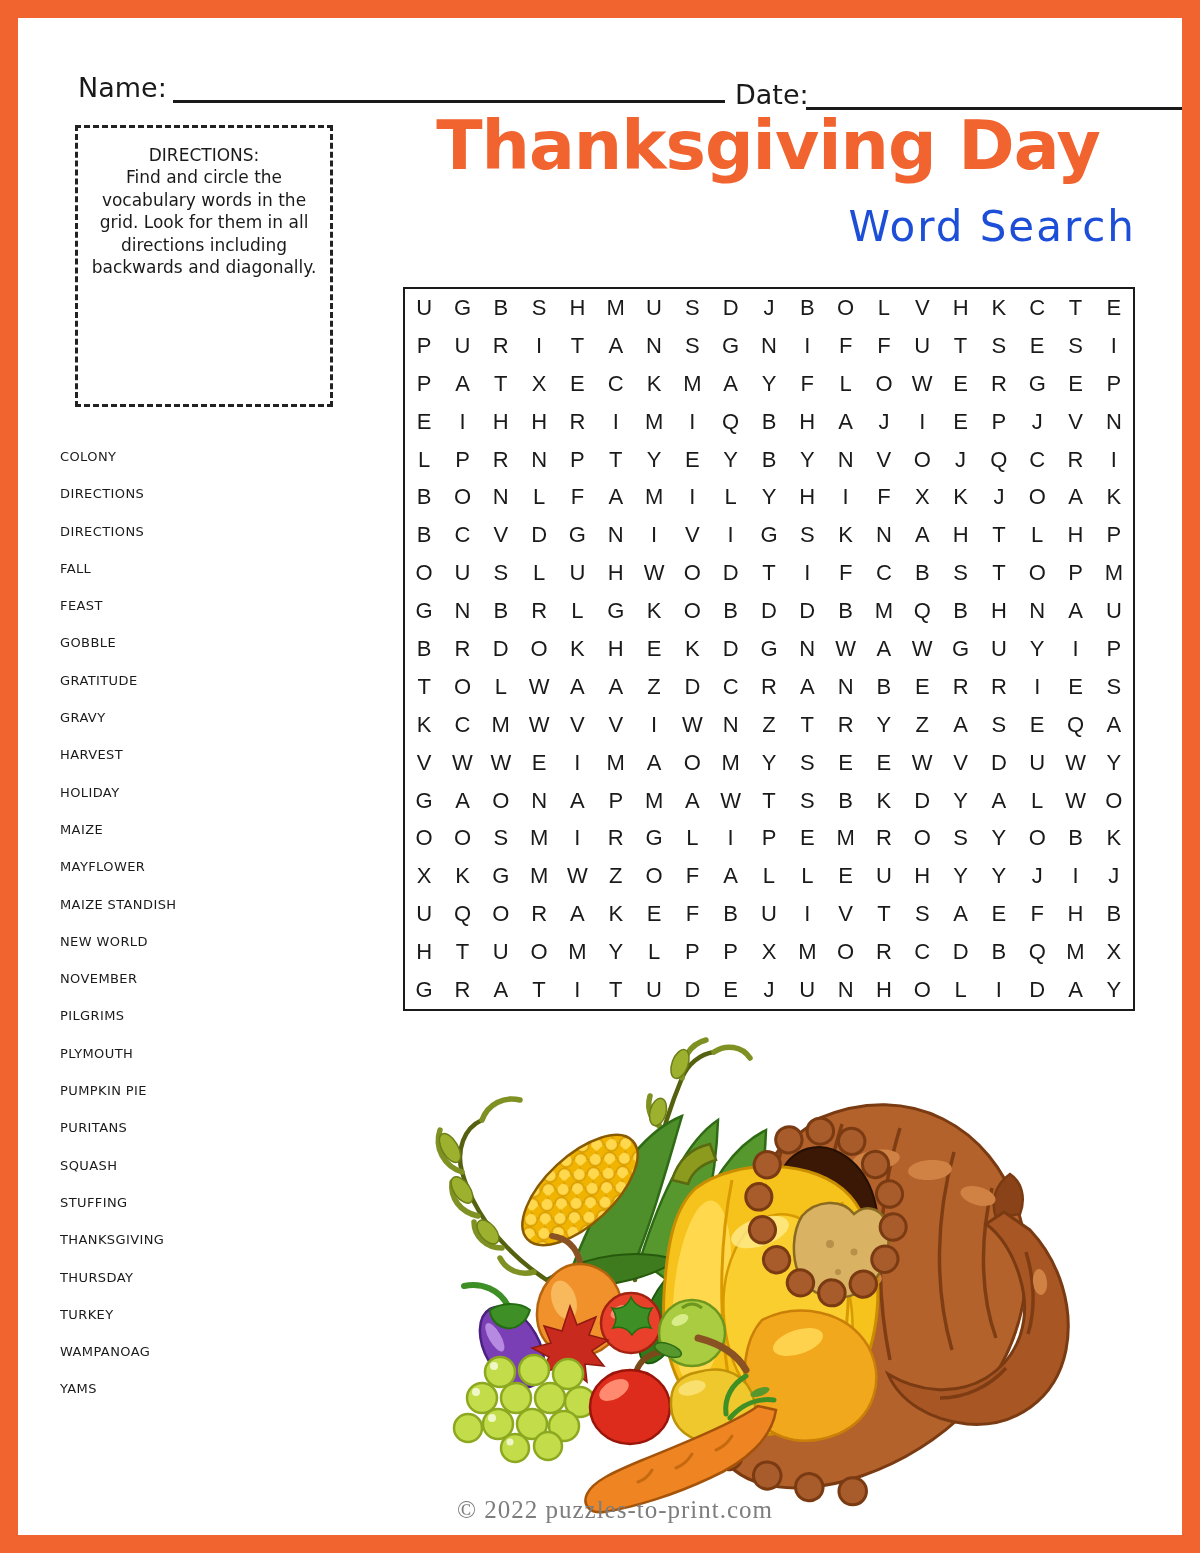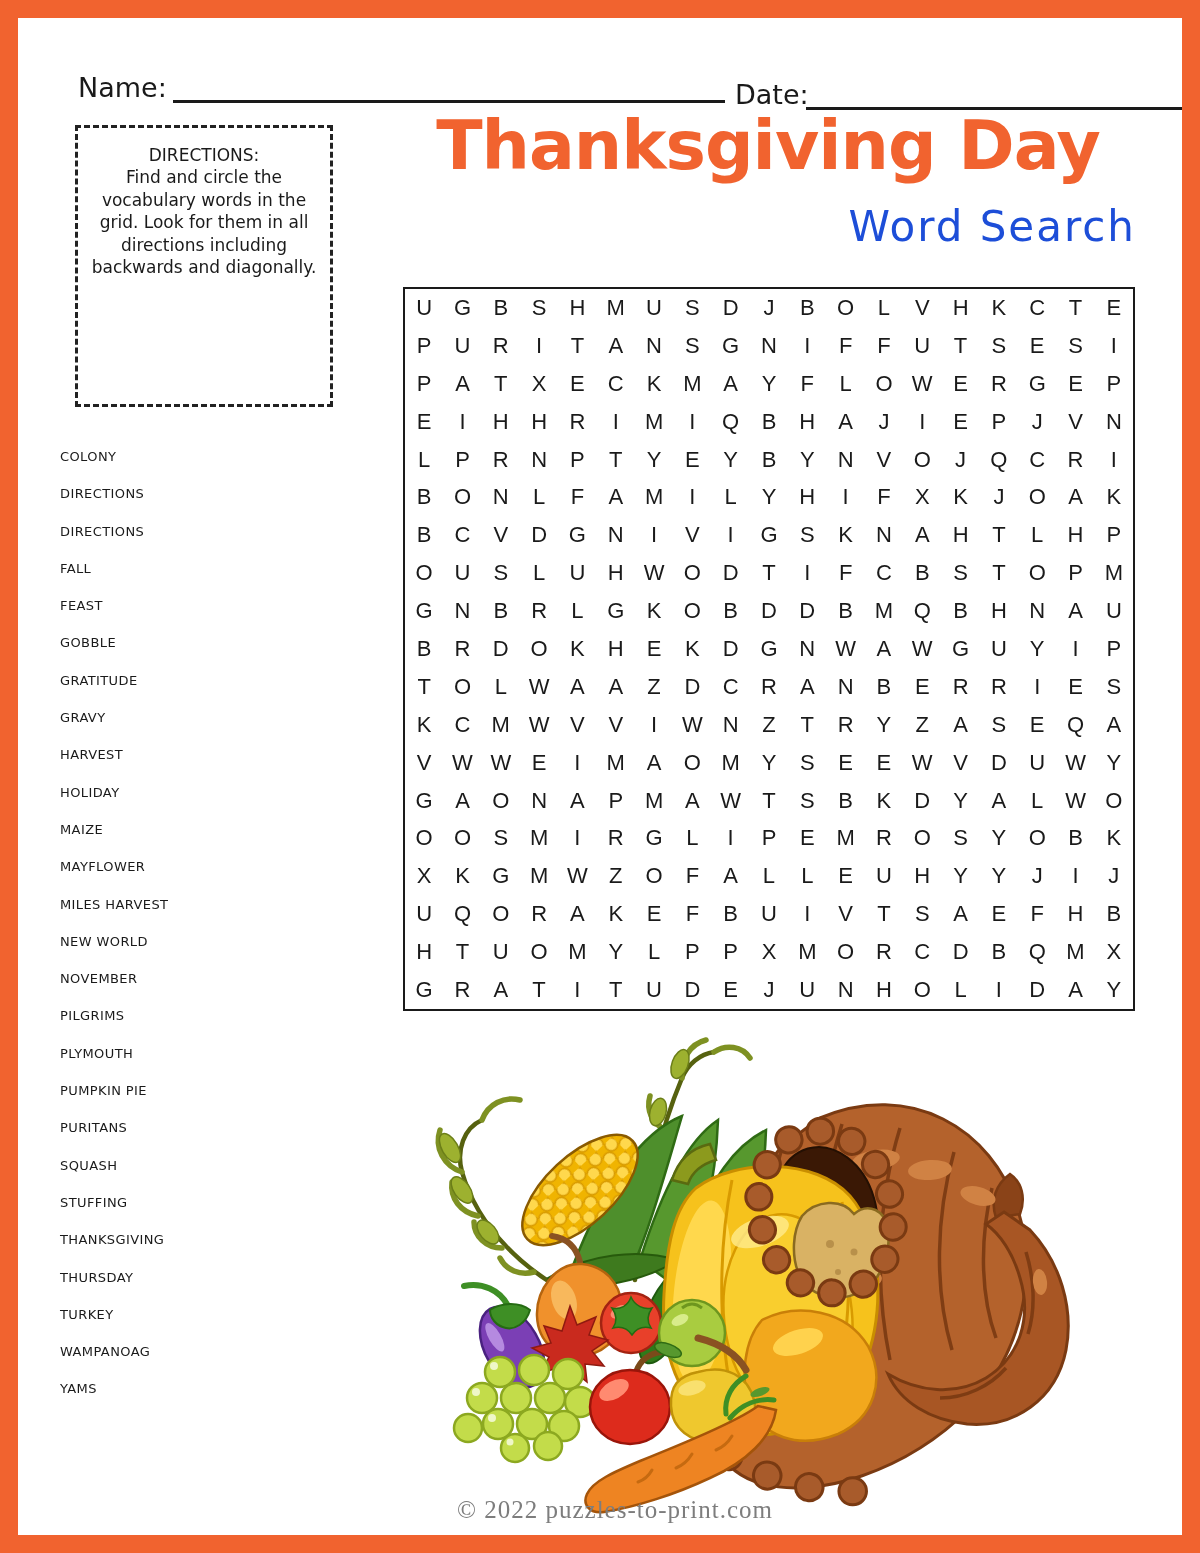--- a/index.html
+++ b/index.html
@@ -88,21 +88,21 @@
       <div class="word">DIRECTIONS</div>
       <div class="word">FALL</div>
       <div class="word">FEAST</div>
       <div class="word">GOBBLE</div>
       <div class="word">GRATITUDE</div>
       <div class="word">GRAVY</div>
       <div class="word">HARVEST</div>
       <div class="word">HOLIDAY</div>
       <div class="word">MAIZE</div>
       <div class="word">MAYFLOWER</div>
-      <div class="word">MILES HARVEST</div>
+      <div class="word">MAIZE STANDISH</div>
       <div class="word">NEW WORLD</div>
       <div class="word">NOVEMBER</div>
       <div class="word">PILGRIMS</div>
       <div class="word">PLYMOUTH</div>
       <div class="word">PUMPKIN PIE</div>
       <div class="word">PURITANS</div>
       <div class="word">SQUASH</div>
       <div class="word">STUFFING</div>
       <div class="word">THANKSGIVING</div>
       <div class="word">THURSDAY</div>

